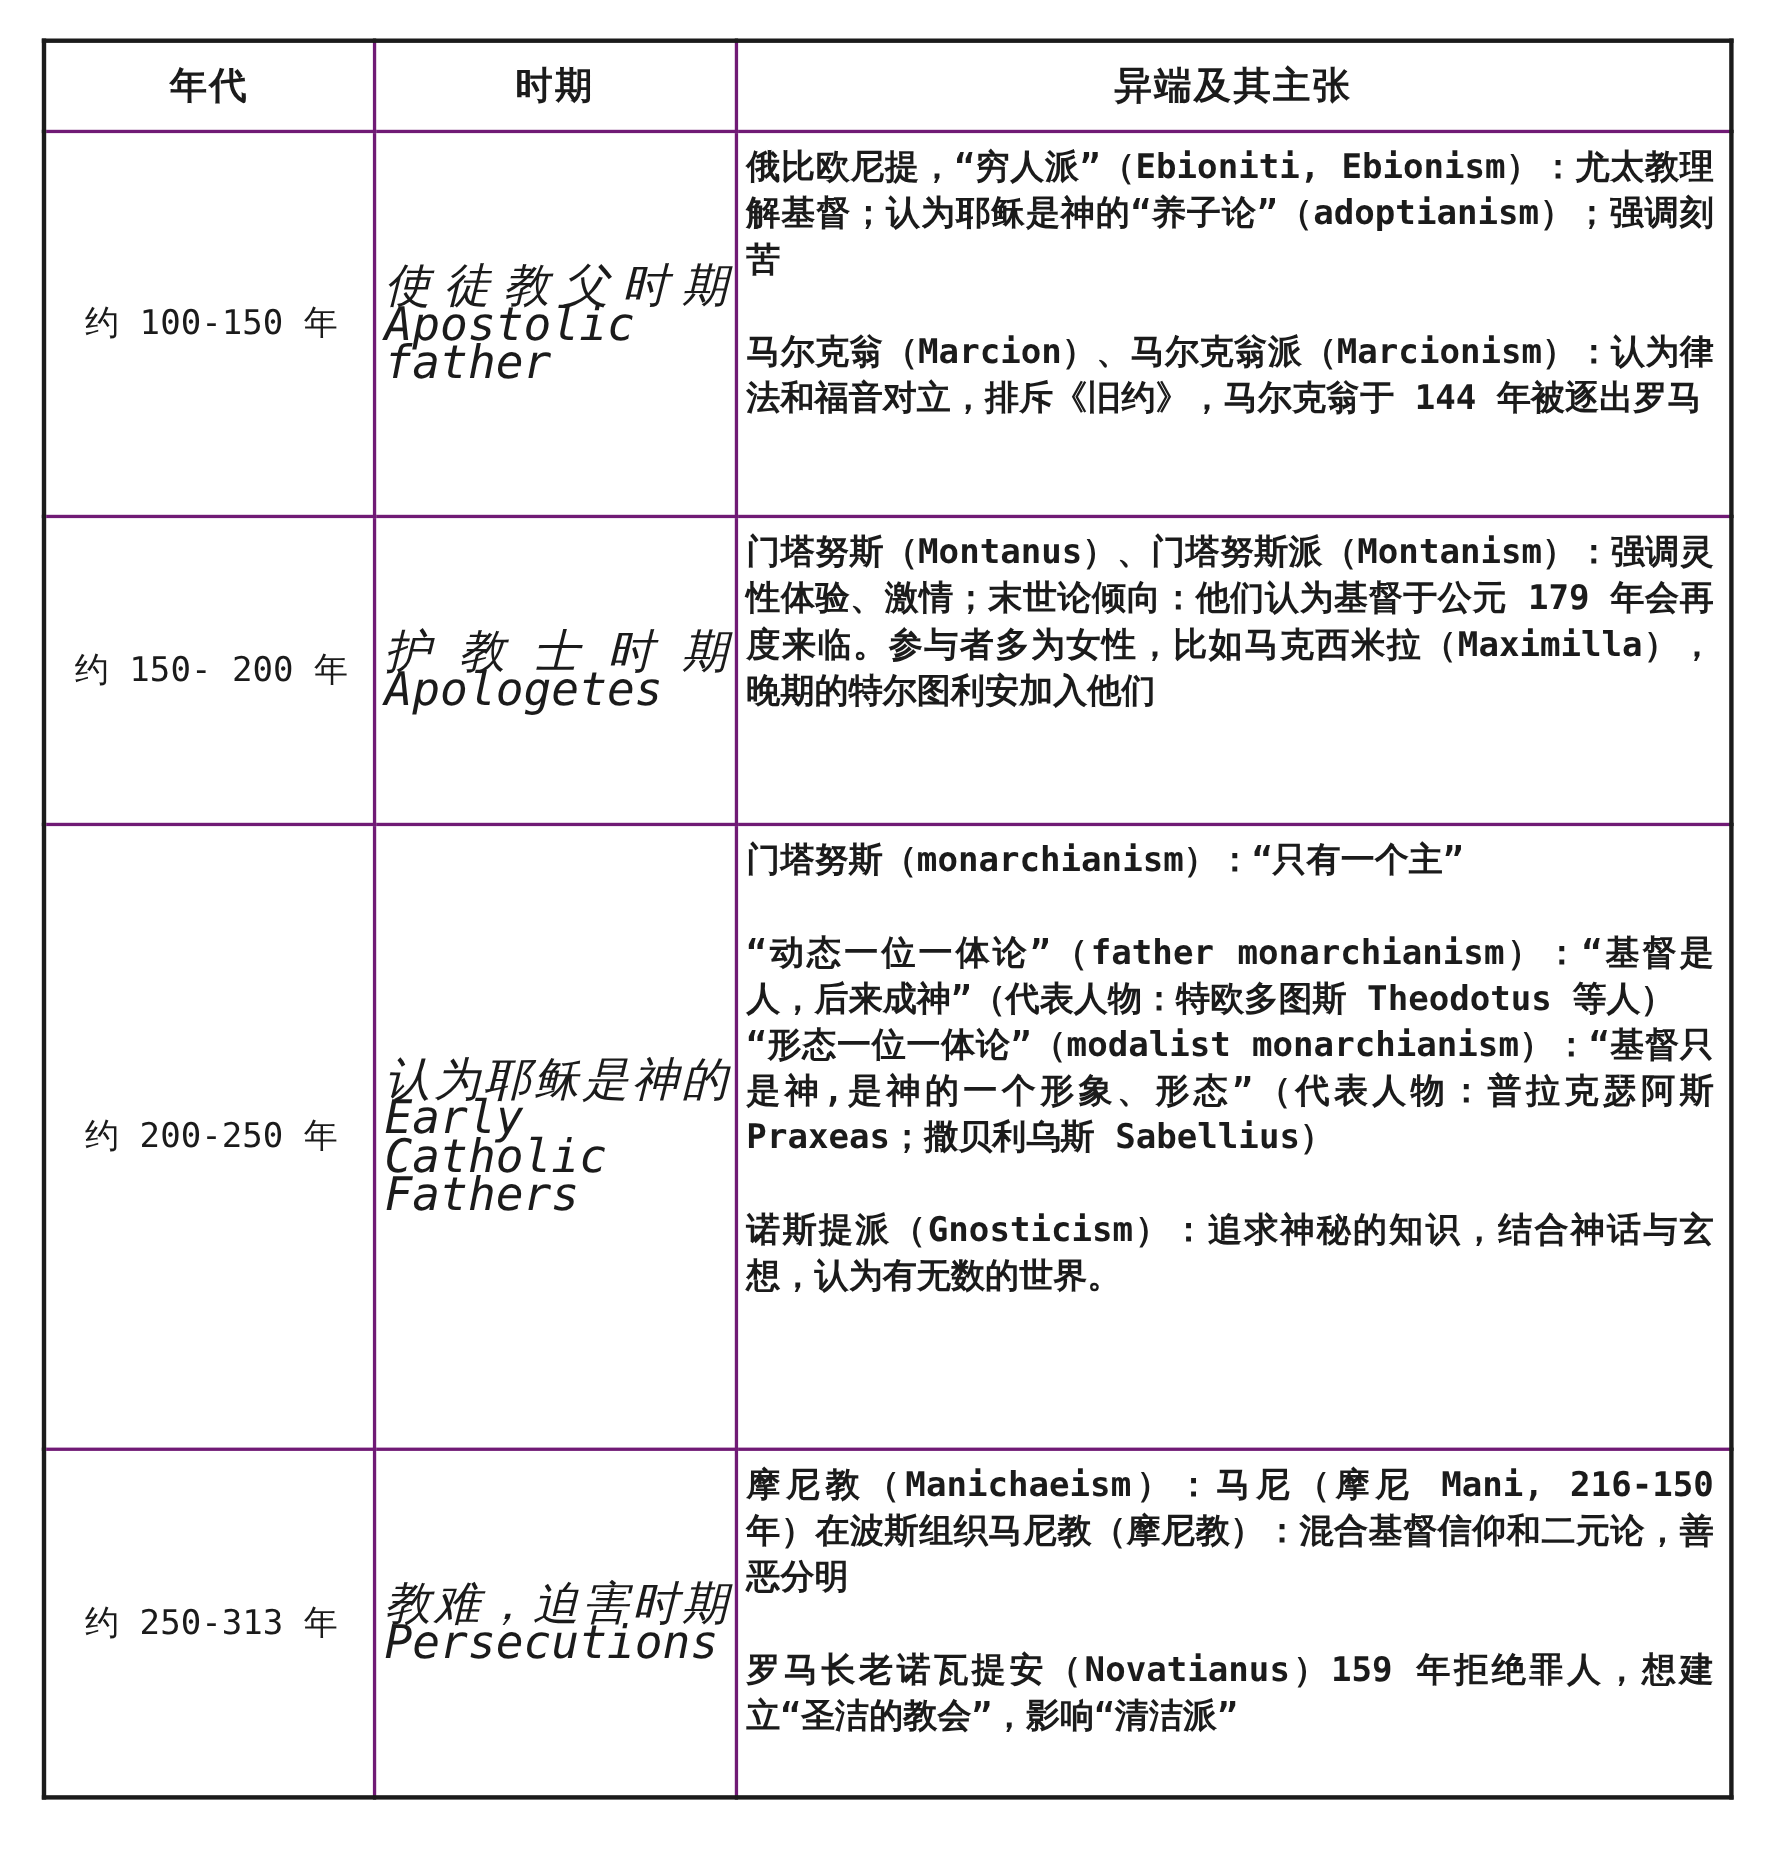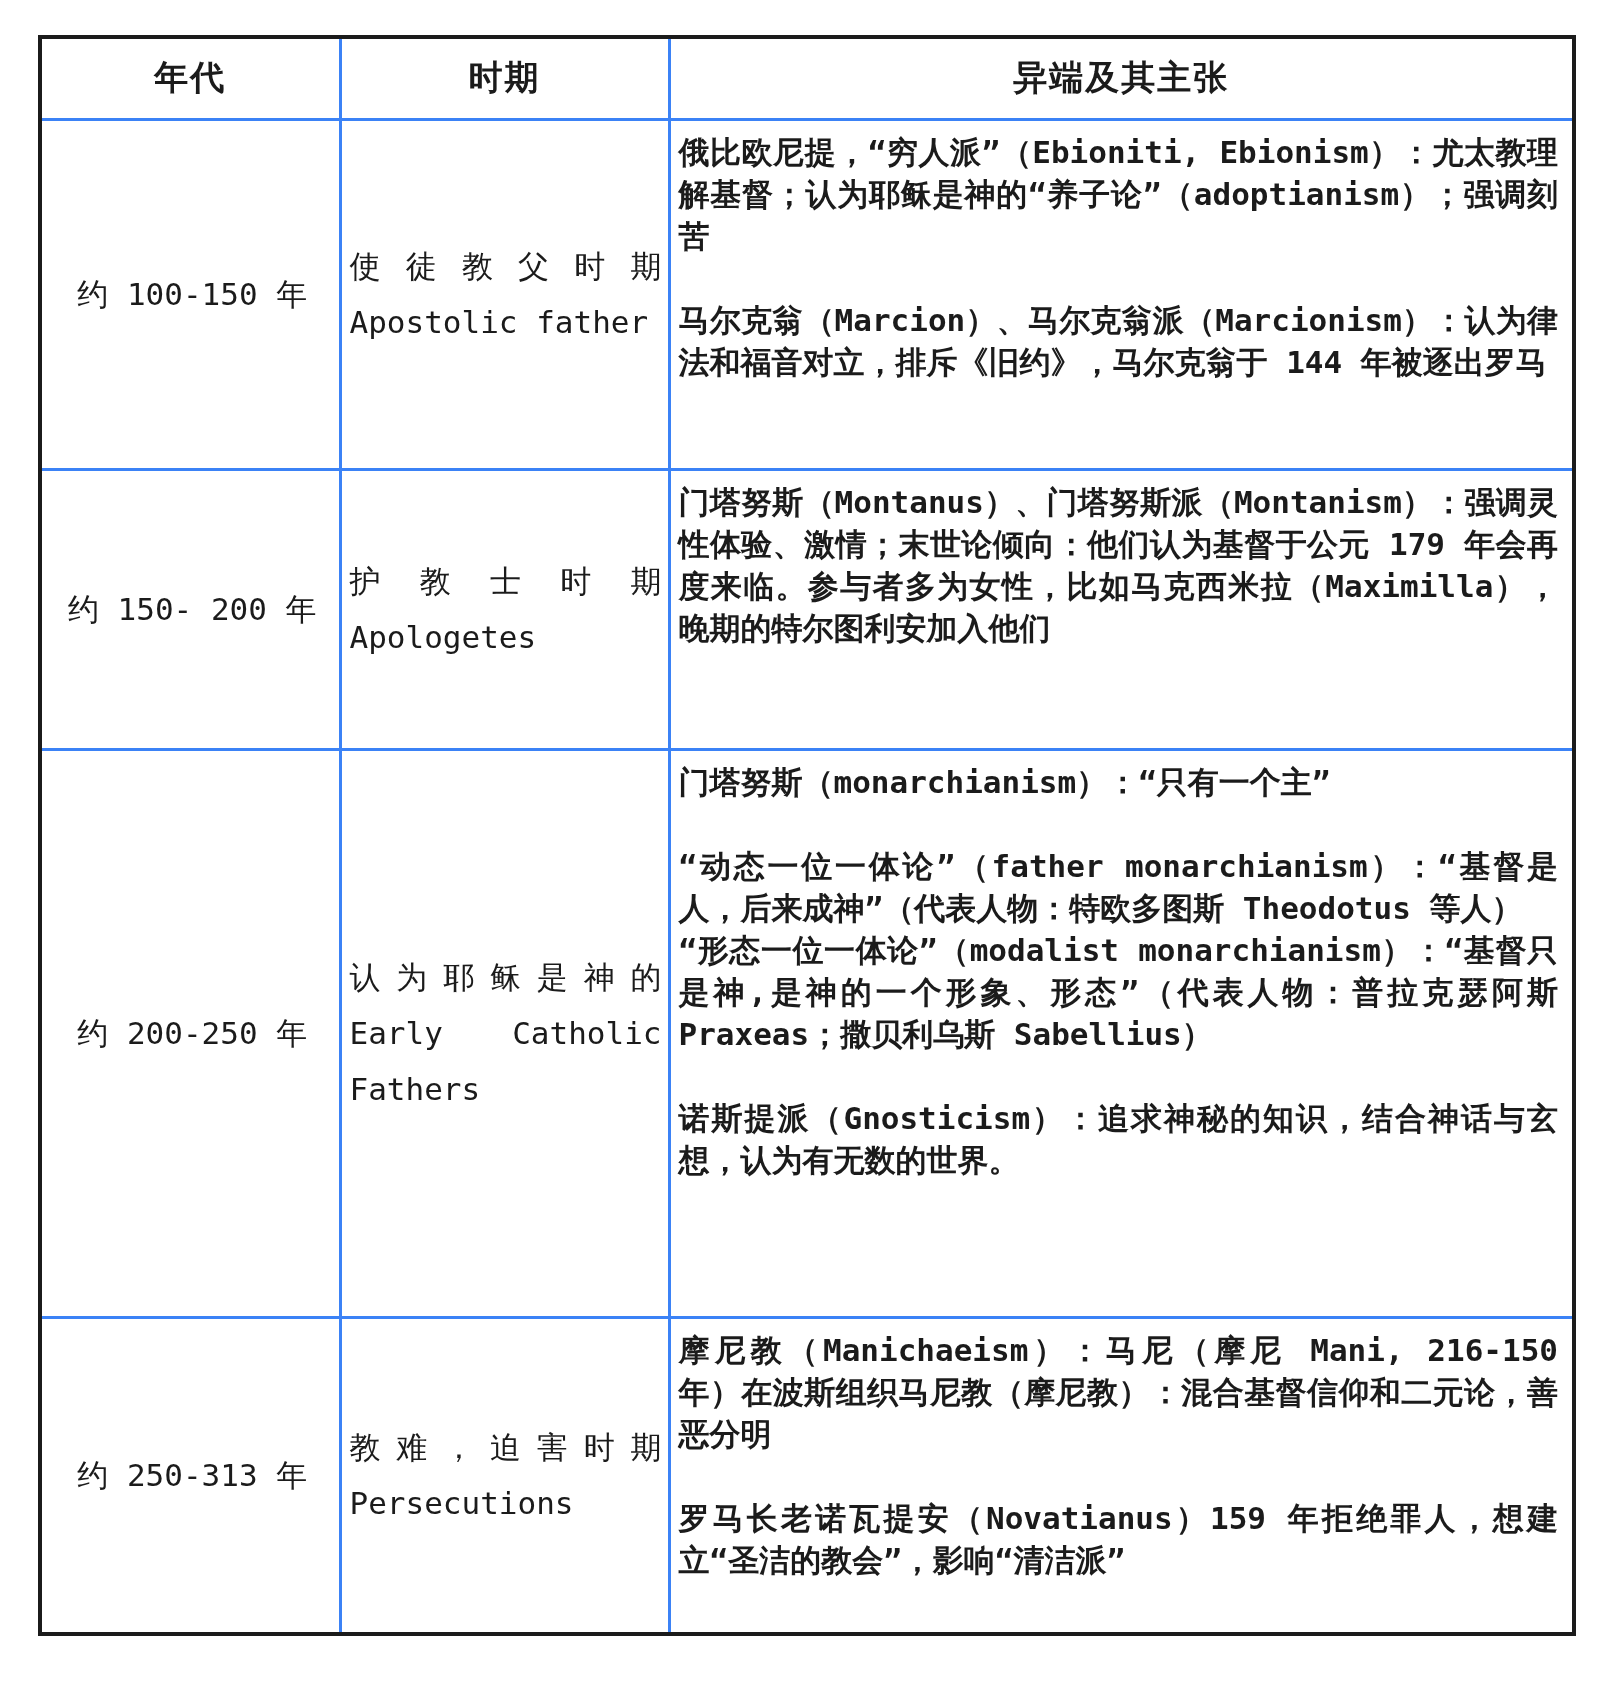--- a/index.html
+++ b/index.html
@@ -17,46 +17,47 @@
   table.doc-table {
     position: absolute;
     left: 38px;
     top: 35px;
     width: 1534px;
     border-collapse: collapse;
     table-layout: fixed;
     border: 4px solid #1b1b1b;
   }
   .doc-table th, .doc-table td {
-    border: 3px solid #3b82f6;
+    border: 3px solid #701a75;
     box-sizing: border-box;
   }
   .doc-table th {
     height: 82px;
     font-size: 34px;
     font-weight: 700;
     text-align: center;
     vertical-align: middle;
     font-family: "DejaVu Sans", "Liberation Sans", sans-serif;
     letter-spacing: 2px;
   }
   td.era-cell {
     font-size: 31px;
     line-height: 42px;
     vertical-align: middle;
     text-align: center;
     padding: 6px 6px 6px 10px;
     white-space: nowrap;
   }
   td.period-cell {
-    font-size: 31px;
-    line-height: 56px;
+    font-size: 42px;
+    line-height: 35px;
     vertical-align: middle;
     text-align: justify;
     padding: 6px 6px 6px 8px;
+    font-style: italic;
   }
   td.claims-cell {
     font-size: 31px;
     line-height: 42px;
     vertical-align: top;
     text-align: justify;
     padding: 10px 14px 8px 8px;
     font-weight: bold;
   }
   .para { margin: 0; }

